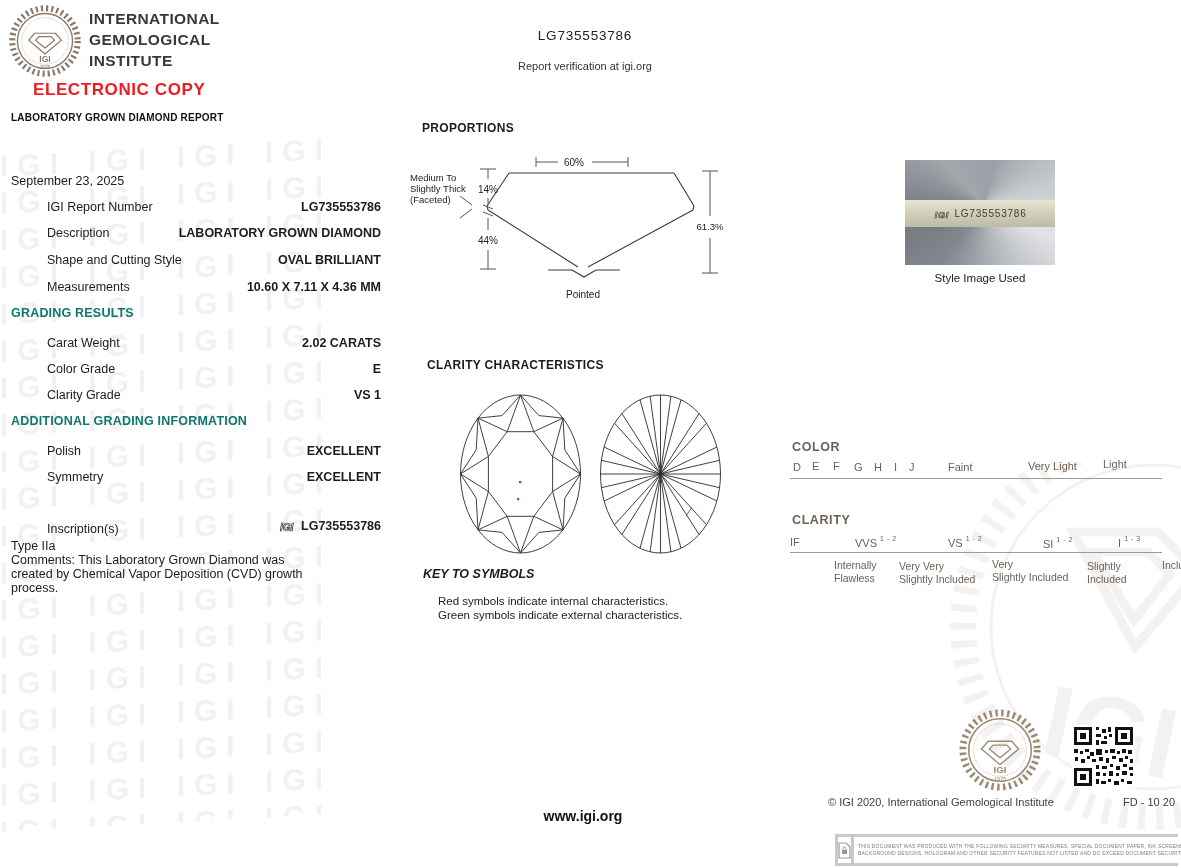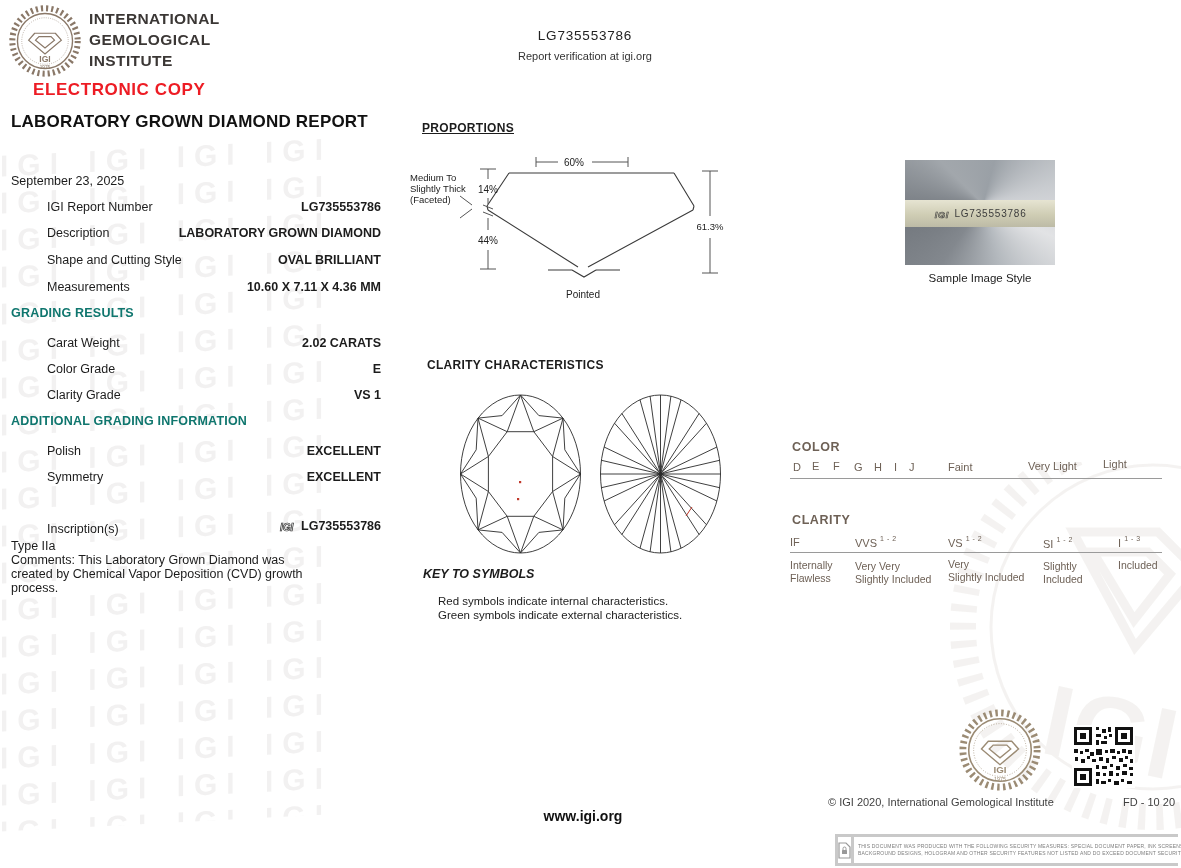--- a/index.html
+++ b/index.html
@@ -6,54 +6,54 @@
   #page{position:relative;width:1181px;height:868px;background:#fff;overflow:hidden;
         font-family:"Liberation Sans",sans-serif;color:#1c1c1c;}
   .abs{position:absolute;}
   
   .org-name{position:absolute;left:89px;top:8px;font-size:15.5px;font-weight:700;
             color:#3b3735;line-height:21px;letter-spacing:.4px;}
   .ecopy{position:absolute;left:33px;top:80px;font-size:17px;font-weight:700;
          color:#ed1c24;letter-spacing:.6px;}
   .top-center{position:absolute;left:440px;top:28px;width:290px;text-align:center;}
   .rep-no{font-size:13.5px;letter-spacing:.8px;color:#222;}
-  .verify{font-size:11px;color:#333;margin-top:7px;}
-  
-  .doc-title{position:absolute;left:11px;top:112px;font-size:17px;font-weight:700;color:#111;letter-spacing:.2px;}
+  .verify{font-size:11px;color:#333;margin-top:17px;}
+  
+  .doc-title{position:absolute;left:11px;top:112px;font-size:10px;font-weight:700;color:#111;letter-spacing:.2px;}
   .date{position:absolute;left:11px;top:174px;font-size:12.5px;}
   .row{position:absolute;left:11px;width:334px;display:flex;justify-content:space-between;
        align-items:baseline;font-size:12.5px;margin-left:36px;}
   .row .lbl{font-weight:400;}
   .row .val{font-weight:700;text-align:right;white-space:nowrap;display:flex;align-items:center;gap:4px;}
   .sec-h{position:absolute;left:11px;font-size:12.5px;font-weight:700;color:#0f766e;letter-spacing:.2px;}
   .comments{position:absolute;left:11px;top:539px;width:302px;font-size:12.5px;line-height:14px;}
   
   .wm-left{position:absolute;left:0;top:138px;width:367px;height:684px;overflow:hidden;
            font-size:30px;font-weight:700;letter-spacing:9px;word-spacing:4px;line-height:37px;
            color:rgba(110,105,100,0.09);transform:skewY(-3deg);pointer-events:none;}
   .wm-right{position:absolute;left:898px;top:462px;opacity:.08;pointer-events:none;}
   
-  .prop-h{position:absolute;left:422px;top:121px;font-size:12px;font-weight:700;letter-spacing:.3px;text-decoration:underline;}
+  .prop-h{position:absolute;left:422px;top:121px;font-size:12px;font-weight:700;letter-spacing:.3px;}
   .cc-h{position:absolute;left:427px;top:358px;font-size:12px;font-weight:700;letter-spacing:.3px;}
   .key-h{position:absolute;left:423px;top:567px;font-size:12.5px;font-weight:700;font-style:italic;}
   .key-lines{position:absolute;left:438px;top:595px;font-size:11.5px;line-height:13.5px;color:#222;}
   
   .sample{position:absolute;left:905px;top:160px;width:150px;height:105px;
           background:conic-gradient(from 15deg at 52% 42%, #9aa0a6 0deg,#c9ccd0 60deg,#e2e3e5 100deg,
                      #b3b8bd 150deg,#83888e 200deg,#73787e 245deg,#a2a7ac 300deg,#9aa0a6 360deg);}
   .sample-band{position:absolute;left:0;top:40px;width:150px;height:27px;
                background:linear-gradient(180deg,#e6e4d2 0%,#cfcdb4 55%,#bdbba6 100%);
                display:flex;align-items:center;justify-content:center;gap:4px;
                font-size:10px;color:#3c3c3c;letter-spacing:.8px;}
   .sample-cap{position:absolute;left:905px;top:272px;width:150px;text-align:center;font-size:11.5px;color:#222;}
   .scale-h{position:absolute;font-size:12.5px;font-weight:700;color:#6e6156;letter-spacing:.6px;}
   .scale-item{position:absolute;font-size:11px;color:#6e6156;}
   .scale-line{position:absolute;height:1px;background:#9a9a9a;width:372px;left:790px;}
   .sup{font-size:7px;vertical-align:6px;letter-spacing:.5px;}
-  .scale-desc{position:absolute;font-size:10.5px;color:#6e6156;line-height:12.5px;width:90px;}
+  .scale-desc{position:absolute;font-size:10.5px;color:#6e6156;line-height:12.5px;width:90px;margin-left:44px;}
   
   .copyright{position:absolute;left:828px;top:796px;font-size:11px;color:#3f3f3f;}
   .formcode{position:absolute;left:1090px;top:796px;width:85px;text-align:right;font-size:11px;color:#3f3f3f;}
   .website{position:absolute;left:503px;top:808px;width:160px;text-align:center;
            font-size:14px;font-weight:700;color:#111;}
   .secbox{position:absolute;left:835px;top:834px;width:343px;height:32px;background:#c9c9c9;
           display:flex;align-items:center;padding:0;box-sizing:border-box;border:3px solid #c9c9c9;}
   .secbox .icon-cell{width:24px;height:100%;background:#fff;display:flex;align-items:center;
           justify-content:center;border-right:3px solid #c9c9c9;}
   .secbox .txt-cell{flex:1;background:#fff;height:100%;display:flex;flex-direction:column;
@@ -228,21 +228,21 @@
   </div>
 
   <div class="sample">
     <div class="sample-band">
       <svg width="17" height="12" viewBox="0 0 19 13">
         <text x="2" y="10.5" font-size="10" font-style="italic" font-weight="bold" fill="none" stroke="#3c3c3c" stroke-width=".7">IGI</text>
       </svg>
       <span>LG735553786</span>
     </div>
   </div>
-  <div class="sample-cap">Sample Image Style</div>
+  <div class="sample-cap">Style Image Used</div>
 
   <div class="scale-h" style="left:792px;top:440px">COLOR</div>
   <span class="scale-item" style="left:793px;top:461px">D</span>
   <span class="scale-item" style="left:812px;top:460px">E</span>
   <span class="scale-item" style="left:833px;top:460px">F</span>
   <span class="scale-item" style="left:854px;top:461px">G</span>
   <span class="scale-item" style="left:874px;top:461px">H</span>
   <span class="scale-item" style="left:894px;top:461px">I</span>
   <span class="scale-item" style="left:909px;top:461px">J</span>
   <span class="scale-item" style="left:948px;top:461px">Faint</span>

